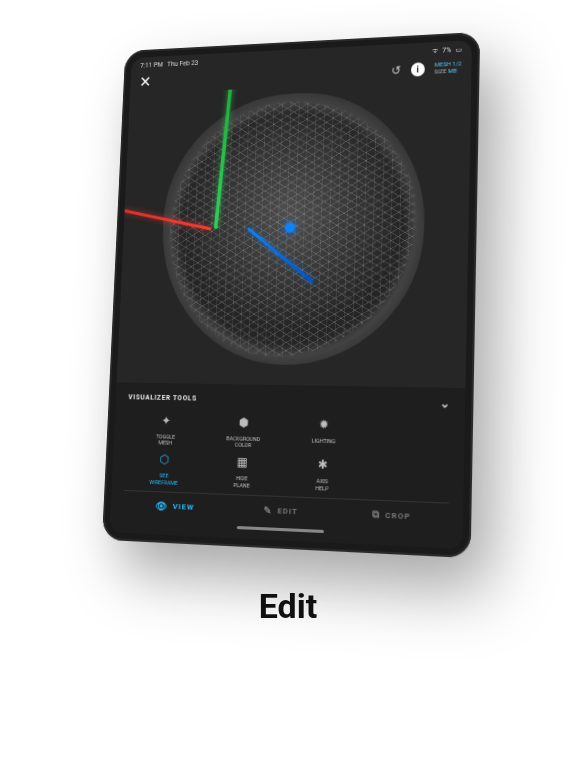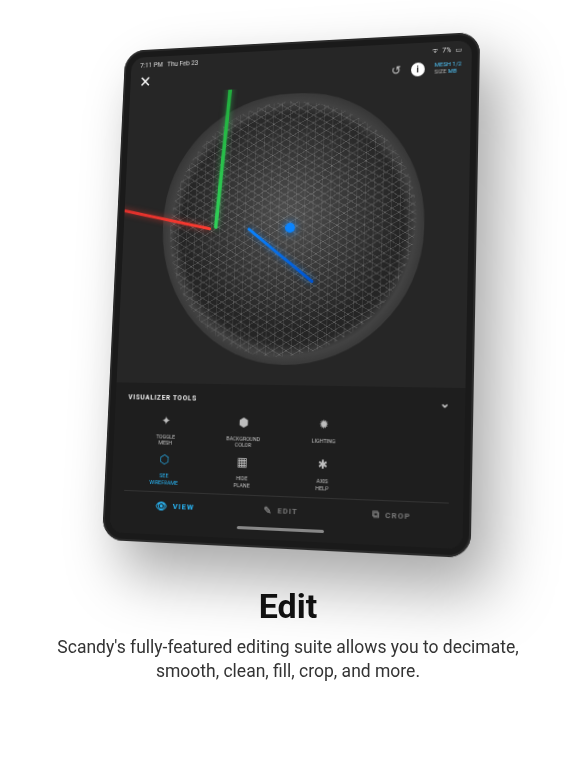--- a/index.html
+++ b/index.html
@@ -289,14 +289,13 @@
         </div>
         <div class="home-indicator"></div>
       </div>
 
     </div>
   </div>
 </div>
 
 <div class="caption">
   <h1>Edit</h1>
-  <p>Scandy's fully-featured editing suite allows you to decimate, smooth, clean, fill, crop, and more.</p>
 </div>
 
 </body></html>

